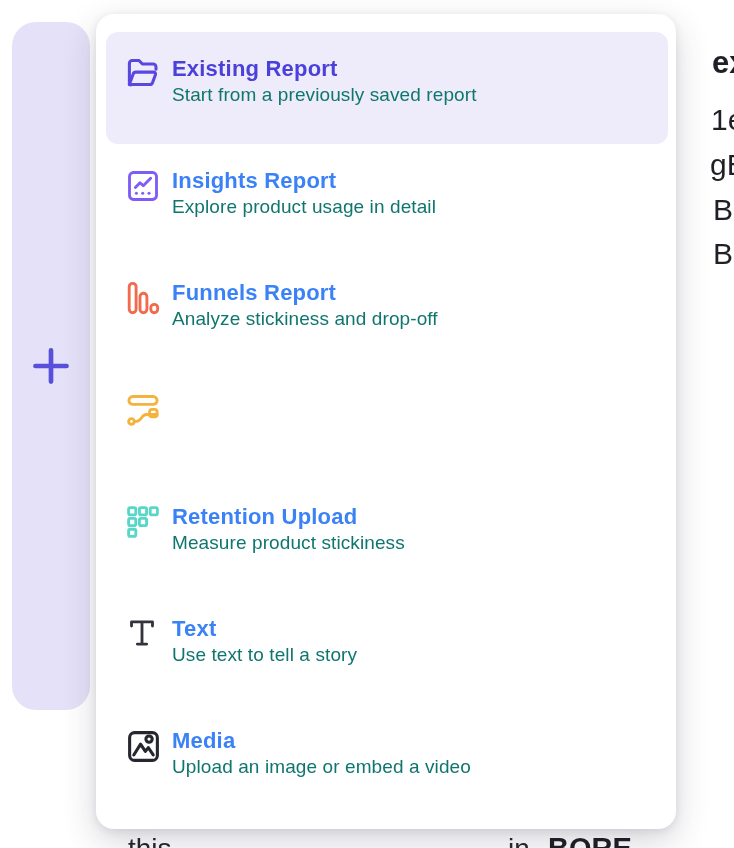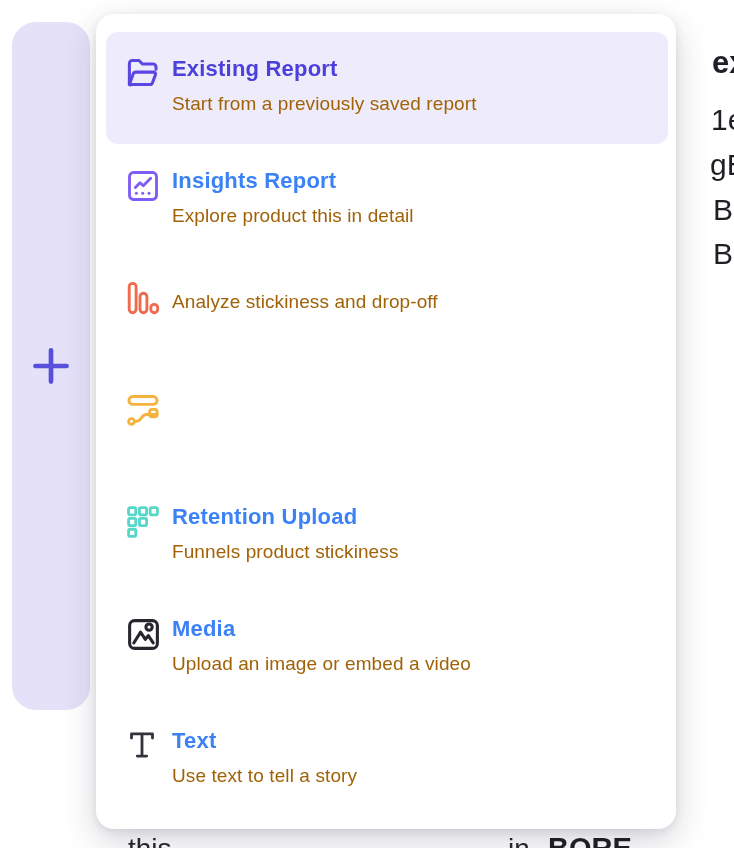--- a/index.html
+++ b/index.html
@@ -76,22 +76,22 @@
     font-size: 22px;
     font-weight: 600;
     line-height: 26px;
     color: #3b82f6;
     letter-spacing: 0.2px;
   }
   .menu-item.active .title { color: #4c40da; }
   .menu-item .desc {
     font-size: 19px;
     line-height: 22px;
-    color: #a16207;
-    margin-top: 11px;
+    color: #0f766e;
+    margin-top: 2px;
     letter-spacing: 0.1px;
   }
 
   
   .c-folder    { color: #5847e0; }
   .c-insights  { color: #7e5cf5; }
   .c-funnels   { color: #f26a4d; }
   .c-flows     { color: #f3b33c; }
   .c-retention { color: #57d7c7; }
   .c-text      { color: #32333b; }
@@ -142,33 +142,34 @@
       <svg width="36" height="36" viewBox="0 0 24 24" fill="none" stroke="currentColor" stroke-width="1.9" stroke-linecap="round" stroke-linejoin="round">
         <rect x="3" y="3" width="18" height="18" rx="2.6"></rect>
         <polyline points="6.9,13 10,9.8 12.2,11.8 17.1,6.9"></polyline>
         <circle cx="7.6" cy="16.9" r="1" fill="currentColor" stroke="none"></circle>
         <circle cx="11.8" cy="16.9" r="1" fill="currentColor" stroke="none"></circle>
         <circle cx="16" cy="16.9" r="1" fill="currentColor" stroke="none"></circle>
       </svg>
     </span>
     <div class="texts">
       <div class="title">Insights Report</div>
-      <div class="desc">Explore product this in detail</div>
+      <div class="desc">Explore product usage in detail</div>
     </div>
   </div>
 
   <div class="menu-item">
     <span class="icon c-funnels">
       <svg width="36" height="36" viewBox="0 0 24 24" fill="none" stroke="currentColor" stroke-width="1.9" stroke-linecap="round" stroke-linejoin="round">
         <rect x="2.8" y="2.2" width="4.6" height="19.6" rx="2.3"></rect>
         <rect x="10" y="8.8" width="4.6" height="13" rx="2.3"></rect>
         <rect x="17.2" y="16.2" width="4.6" height="5.6" rx="2.3"></rect>
       </svg>
     </span>
     <div class="texts">
+      <div class="title">Funnels Report</div>
       <div class="desc">Analyze stickiness and drop-off</div>
     </div>
   </div>
 
   <div class="menu-item">
     <span class="icon c-flows">
       <svg width="36" height="36" viewBox="0 0 24 24" fill="none" stroke="currentColor" stroke-width="1.9" stroke-linecap="round" stroke-linejoin="round">
         <rect x="2.6" y="3" width="18.8" height="5.2" rx="2.6"></rect>
         <rect x="16.4" y="11.6" width="5" height="5" rx="1.6"></rect>
         <circle cx="4.3" cy="19.6" r="1.9"></circle>
@@ -185,43 +186,43 @@
         <rect x="2.4" y="2.4" width="4.8" height="4.8" rx="1.1"></rect>
         <rect x="9.6" y="2.4" width="4.8" height="4.8" rx="1.1"></rect>
         <rect x="16.8" y="2.4" width="4.8" height="4.8" rx="1.1"></rect>
         <rect x="2.4" y="9.6" width="4.8" height="4.8" rx="1.1"></rect>
         <rect x="9.6" y="9.6" width="4.8" height="4.8" rx="1.1"></rect>
         <rect x="2.4" y="16.8" width="4.8" height="4.8" rx="1.1"></rect>
       </svg>
     </span>
     <div class="texts">
       <div class="title">Retention Upload</div>
-      <div class="desc">Funnels product stickiness</div>
+      <div class="desc">Measure product stickiness</div>
+    </div>
+  </div>
+
+  <div class="menu-item">
+    <span class="icon c-text">
+      <svg width="34" height="34" viewBox="0 0 24 24" fill="none" stroke="currentColor" stroke-width="2" stroke-linecap="round" stroke-linejoin="round">
+        <path d="M4.6 4.2 H19.4 M4.6 4.2 V7.1 M19.4 4.2 V7.1 M12 4.2 V19.8 M8.7 19.8 H15.3"></path>
+      </svg>
+    </span>
+    <div class="texts">
+      <div class="title">Text</div>
+      <div class="desc">Use text to tell a story</div>
     </div>
   </div>
 
   <div class="menu-item">
     <span class="icon c-media">
       <svg width="37" height="37" viewBox="0 0 24 24" fill="none" stroke="currentColor" stroke-width="2" stroke-linecap="round" stroke-linejoin="round">
         <rect x="3" y="3" width="18" height="18" rx="3.2"></rect>
         <polyline points="5.7,17.5 10.1,10.5 13.2,15.2 15.1,12.7 18.3,17.5"></polyline>
         <circle cx="15.6" cy="7.2" r="2.05" fill="#ffffff"></circle>
       </svg>
     </span>
     <div class="texts">
       <div class="title">Media</div>
       <div class="desc">Upload an image or embed a video</div>
     </div>
   </div>
 
-  <div class="menu-item">
-    <span class="icon c-text">
-      <svg width="34" height="34" viewBox="0 0 24 24" fill="none" stroke="currentColor" stroke-width="2" stroke-linecap="round" stroke-linejoin="round">
-        <path d="M4.6 4.2 H19.4 M4.6 4.2 V7.1 M19.4 4.2 V7.1 M12 4.2 V19.8 M8.7 19.8 H15.3"></path>
-      </svg>
-    </span>
-    <div class="texts">
-      <div class="title">Text</div>
-      <div class="desc">Use text to tell a story</div>
-    </div>
-  </div>
-
 </div>
 
 </body></html>

